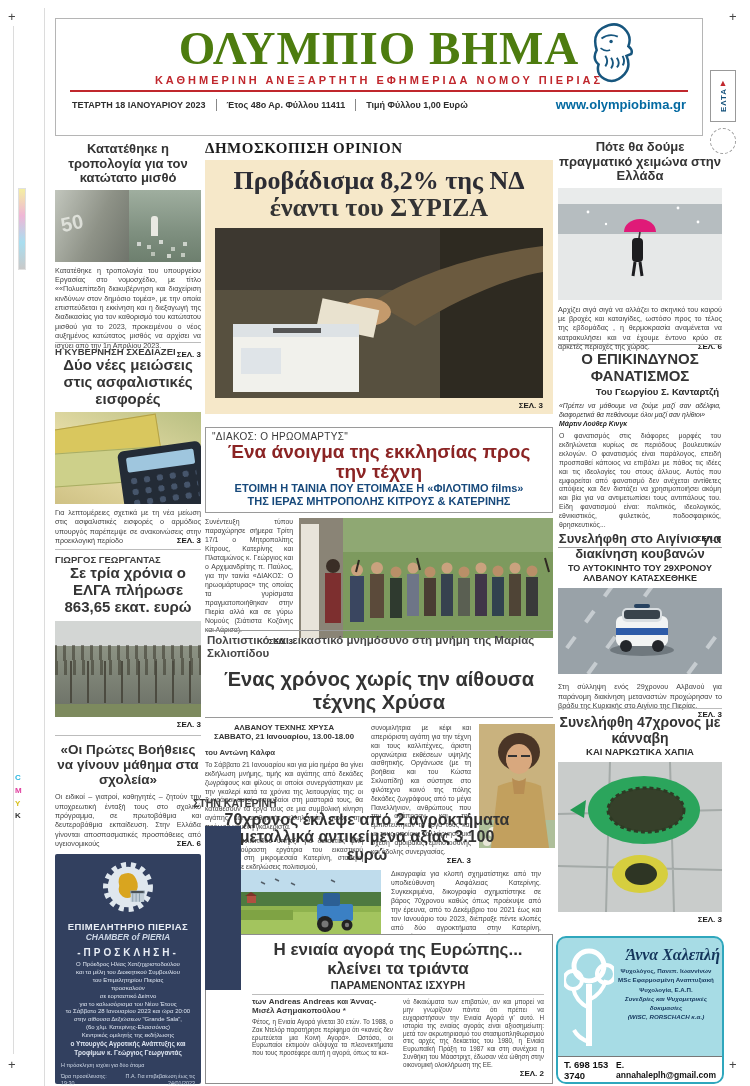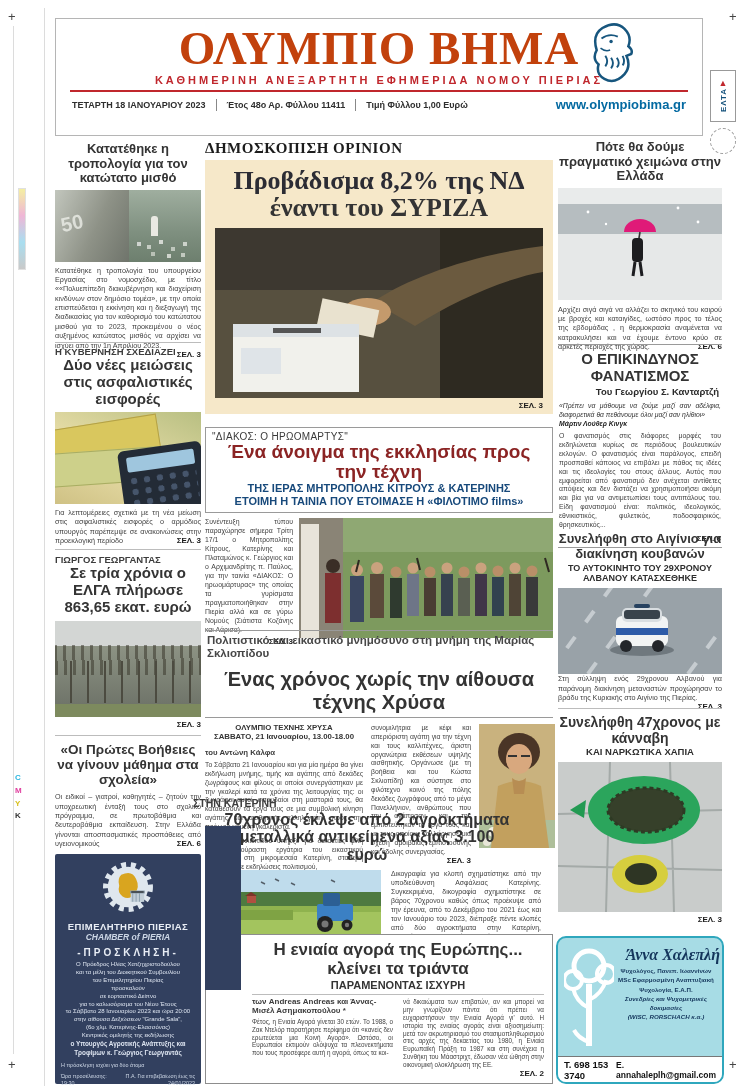--- a/index.html
+++ b/index.html
@@ -12,21 +12,21 @@
   .hl{font-weight:700;color:#343434;text-align:center;line-height:1.12}
   .kk{font-weight:700;color:#3c3c3c;line-height:1.1}
   .bd{color:#3f3f3f;text-align:justify;line-height:1.3}
   .pg{font-weight:700;color:#1a1a1a;text-align:right;font-size:8px}
   .rule{border-top:1px solid #bcbcbc}
   .plus{font-size:13px;color:#444;line-height:1}
   .vline{width:1px;background:#dcdcdc}
 
   
   #masthead{left:55px;top:18px;width:648px;height:118px;border:1px solid #b5b5b5;background:#fff;text-align:center;padding-top:6px}
-  .mh-title{font-family:"Liberation Serif","DejaVu Serif",serif;font-weight:700;font-size:47px;color:#c2410c;letter-spacing:1px;line-height:1.0;display:inline-block}
+  .mh-title{font-family:"Liberation Serif","DejaVu Serif",serif;font-weight:700;font-size:47px;color:#4d7c0f;letter-spacing:1px;line-height:1.0;display:inline-block}
   .mh-sub{font-weight:700;font-size:11px;color:#c0272d;letter-spacing:3px;margin-top:2px}
   .mh-rule{border-top:2px solid #c0272d;margin:4px 14px 3px}
   .mh-meta{display:flex;align-items:center;font-size:9px;font-weight:700;color:#2e2e2e;padding:2px 16px 0}
   .mh-sep{width:1px;height:12px;background:#888;margin:0 10px}
   .mh-web{margin-left:auto;font-size:13px;font-weight:700;color:#0369a1}
 
   
   #chamber{left:55px;top:854px;width:146px;height:230px;background:#32405f;color:#e8edf5;text-align:center;padding:6px 6px 4px;border-radius:2px}
   #chamber .org1{font-size:9.5px;font-weight:700;letter-spacing:.4px;margin-top:3px}
   #chamber .org2{font-size:8.5px;font-weight:700;font-style:italic;color:#cdd7e6}
@@ -213,22 +213,22 @@
         </svg>
       </div>
       <div class="pg" style="margin-top:3px">ΣΕΛ. 3</div>
     </div>
   </div>
 
   <div class="abs" id="diakos" style="left:205px;top:427px;width:348px">
     <div class="hd">
       <div class="k">"ΔΙΑΚΟΣ: Ο ΗΡΩΟΜΑΡΤΥΣ"</div>
       <div class="h">Ένα άνοιγμα της εκκλησίας προς την τέχνη</div>
+      <div class="s">ΕΤΟΙΜΗ Η ΤΑΙΝΙΑ ΠΟΥ ΕΤΟΙΜΑΣΕ Η «ΦΙΛΟΤΙΜΟ films»</div>
       <div class="s">ΤΗΣ ΙΕΡΑΣ ΜΗΤΡΟΠΟΛΗΣ ΚΙΤΡΟΥΣ &amp; ΚΑΤΕΡΙΝΗΣ</div>
-      <div class="s">ΕΤΟΙΜΗ Η ΤΑΙΝΙΑ ΠΟΥ ΕΤΟΙΜΑΣΕ Η «ΦΙΛΟΤΙΜΟ films»</div>
     </div>
     <div style="display:flex;gap:6px;margin-top:5px">
       <div style="width:88px;flex:none">
         <div class="bd" style="font-size:6.9px">Συνέντευξη τύπου παραχώρησε σήμερα Τρίτη 17/1 ο Μητροπολίτης Κίτρους, Κατερίνης και Πλαταμώνος κ. Γεώργιος και ο Αρχιμανδρίτης π. Παύλος, για την ταινία «ΔΙΑΚΟΣ: Ο ηρωομάρτυρας» της οποίας τα γυρίσματα πραγματοποιήθηκαν στην Πιερία αλλά και σε γύρω Νομούς (Σιάτιστα Κοζάνης και Λάρισα).</div>
         <div class="pg" style="margin-top:2px">ΣΕΛ. 3</div>
       </div>
       <div class="ph" style="flex:1;height:120px">
         <svg width="100%" height="120" viewBox="0 0 254 120" preserveAspectRatio="none">
           <rect width="254" height="120" fill="#7d9a5e"></rect>
           <rect width="254" height="34" fill="#8fa873"></rect>
@@ -266,21 +266,21 @@
     </div>
   </div>
 
   <div class="abs" style="left:205px;top:630px;width:348px">
     <div style="border-top:1px solid #9a9a9a;border-bottom:1px solid #9a9a9a;padding:3px 2px 4px;text-align:center">
       <div class="kk" style="font-size:11.5px;text-align:left;color:#474747">Πολιτιστικό και εικαστικό μνημόσυνο στη μνήμη της Μαρίας Σκλιοπίδου</div>
       <div class="hl" style="font-size:20px;margin-top:9px">Ένας χρόνος χωρίς την αίθουσα τέχνης Χρύσα</div>
     </div>
     <div style="display:flex;gap:8px;margin-top:6px">
       <div style="width:158px;flex:none">
-        <div class="hl" style="font-size:7.8px">ΟΛΥΜΠΙΟ ΤΕΧΝΗΣ ΧΡΥΣΑ</div>
+        <div class="hl" style="font-size:7.8px">ΑΛΒΑΝΟΥ ΤΕΧΝΗΣ ΧΡΥΣΑ</div>
         <div class="hl" style="font-size:7.8px">ΣΑΒΒΑΤΟ, 21 Ιανουαρίου, 13.00-18.00</div>
         <div class="kk" style="font-size:7.8px;margin:7px 0 4px">του Αντώνη Κάλφα</div>
         <div class="bd" style="font-size:6.8px;margin-bottom:5px">Το Σάββατο 21 Ιανουαρίου και για μία ημέρα θα γίνει εκδήλωση μνήμης, τιμής και αγάπης από δεκάδες ζωγράφους και φίλους οι οποίοι συνεργάστηκαν με την γκαλερί κατά τα χρόνια της λειτουργίας της: οι ζωγράφοι αυτοί, σπουδαίοι στη μαστοριά τους, θα καταθέσουν τα έργα τους σε μια συμβολική κίνηση αγάπης και αισθητικής αλληλεγγύης προς την πρόωρα χαμένη γκαλερίστα.</div>
         <div class="bd" style="font-size:6.8px">Η Μαρία Σκλιοπίδου υπήρξε για δεκαετίες φίλη πιστή, ακούραστη εργάτρια του εικαστικού πολιτισμού στη μικρομεσαία Κατερίνη, σταθερή σύμμαχος σε εκδηλώσεις πολιτισμού,</div>
       </div>
       <div style="width:100px;flex:none">
         <div class="bd" style="font-size:6.8px">συνομιλήτρια με κέφι και απεριόριστη αγάπη για την τέχνη και τους καλλιτέχνες, άριστη οργανώτρια εκθέσεων υψηλής αισθητικής. Οργάνωσε (με τη βοήθεια και του Κώστα Σκλιοπίδη) και σύστησε στο φιλότεχνο κοινό της πόλης δεκάδες ζωγράφους από το μέγα Πανελλήνιον, ανθρώπους που την αγάπησαν και της εμπιστεύτηκαν τα έργα τους και με τους οποίους καλλιέργησε μια σχέση αμοιβαίας εμπιστοσύνης και άδολης συνεργασίας.</div>
         <div class="pg">ΣΕΛ. 3</div>
       </div>
       <div class="ph" style="width:76px;height:124px;flex:none">
@@ -387,21 +387,21 @@
         <ellipse cx="84" cy="62" rx="32" ry="6" fill="#6f787e"></ellipse>
         <rect x="58" y="28" width="52" height="30" rx="6" fill="#f2f4f4"></rect>
         <rect x="64" y="20" width="40" height="14" rx="5" fill="#d9dee1"></rect>
         <rect x="66" y="22" width="36" height="9" rx="3" fill="#39434c"></rect>
         <rect x="58" y="40" width="52" height="7" fill="#2d5ba8"></rect>
         <rect x="76" y="16" width="16" height="4" rx="2" fill="#26415f"></rect>
         <circle cx="68" cy="58" r="6" fill="#23262a"></circle>
           <circle cx="100" cy="58" r="6" fill="#23262a"></circle>
       </svg>
     </div>
-    <div class="bd" style="font-size:7.2px;margin-top:0">Στη σύλληψη ενός 29χρονου Αλβανού για παράνομη διακίνηση μεταναστών προχώρησαν το βράδυ της Κυριακής στο Αιγίνιο της Πιερίας.</div>
+    <div class="bd" style="font-size:7.2px;margin-top:8px">Στη σύλληψη ενός 29χρονου Αλβανού για παράνομη διακίνηση μεταναστών προχώρησαν το βράδυ της Κυριακής στο Αιγίνιο της Πιερίας.</div>
     <div class="pg">ΣΕΛ. 3</div>
   </div>
 
   <div class="abs rule" style="left:558px;top:708px;width:164px;padding-top:6px">
     <div class="hl" style="font-size:14px">Συνελήφθη 47χρονος με κάνναβη</div>
     <div class="hl" style="font-size:9.5px;margin-top:1px;color:#2e2e2e">ΚΑΙ ΝΑΡΚΩΤΙΚΑ ΧΑΠΙΑ</div>
     <div class="ph" style="width:164px;height:150px;margin-top:4px">
       <svg width="164" height="150" viewBox="0 0 164 150" preserveAspectRatio="none">
         <rect width="164" height="150" fill="#c9cccb"></rect>
         <path d="M52 0 L48 150 M112 0 L116 150 M0 52 L164 48 M0 104 L164 108" stroke="#a4aaa8" stroke-width="2"></path>

